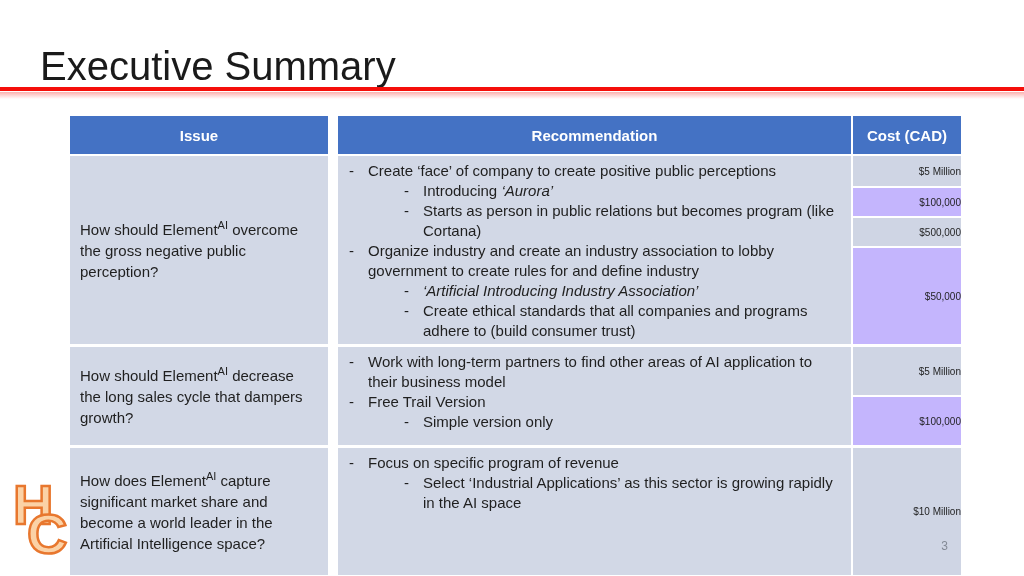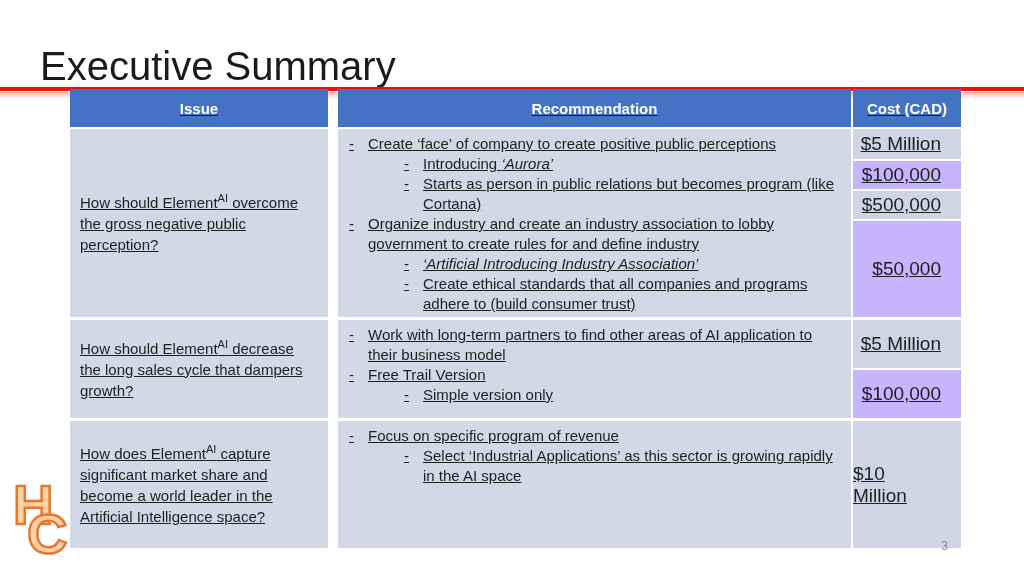--- a/index.html
+++ b/index.html
@@ -11,21 +11,21 @@
   }
   .title{
     position:absolute;left:40px;top:44px;
     font-size:40px;font-weight:400;color:#1a1a1a;
     letter-spacing:0px;white-space:nowrap;
   }
   .rule-red{position:absolute;left:0;top:87px;width:1024px;height:4px;background:#f50f0a;}
   .rule-fade{position:absolute;left:0;top:92px;width:1024px;height:7px;
     background:linear-gradient(to bottom,#fdb0ae,rgba(255,255,255,0));}
   .table{
-    position:absolute;left:70px;top:89px;width:698px;height:459px;text-decoration:underline;
+    position:absolute;left:70px;top:116px;width:698px;height:459px;
   }
   .thead{display:flex;gap:2px;height:38px;}
   .th{
     background:#4472c4;color:#ffffff;font-weight:700;font-size:15px;
     display:flex;align-items:center;justify-content:center;
   }
   .col-issue{width:258px;flex:0 0 258px;}
   .col-rec{width:513px;flex:0 0 513px;margin-left:8px;}
   .col-cost{width:108px;flex:0 0 108px;}
   .trow{display:flex;gap:2px;}
@@ -42,21 +42,21 @@
     font-size:15px;line-height:20px;padding-top:5px;box-sizing:border-box;
   }
   .bullet{display:flex;}
   .bullet .dash{flex:0 0 19px;}
   .bullet.level1{margin-left:11px;margin-right:6px;}
   .bullet.level2{margin-left:66px;margin-right:6px;}
   .it{font-style:italic;}
   .cost-stack{display:flex;flex-direction:column;gap:2px;width:108px;flex:0 0 108px;}
   .cost-cell{
     display:flex;align-items:center;justify-content:flex-end;
-    font-size:19px;padding-right:20px;box-sizing:border-box;
+    font-size:10px;padding-right:0;box-sizing:border-box;
   }
   .shade-dark{background:#cfd5e4;}
   .shade-light{background:#c4b5fd;}
   .c1a{height:30px;}
   .c1b{height:28px;}
   .c1c{height:28px;}
   .c1d{flex:1;}
   .c2a{height:48px;}
   .c2b{flex:1;}
   .c3a{flex:1;}

